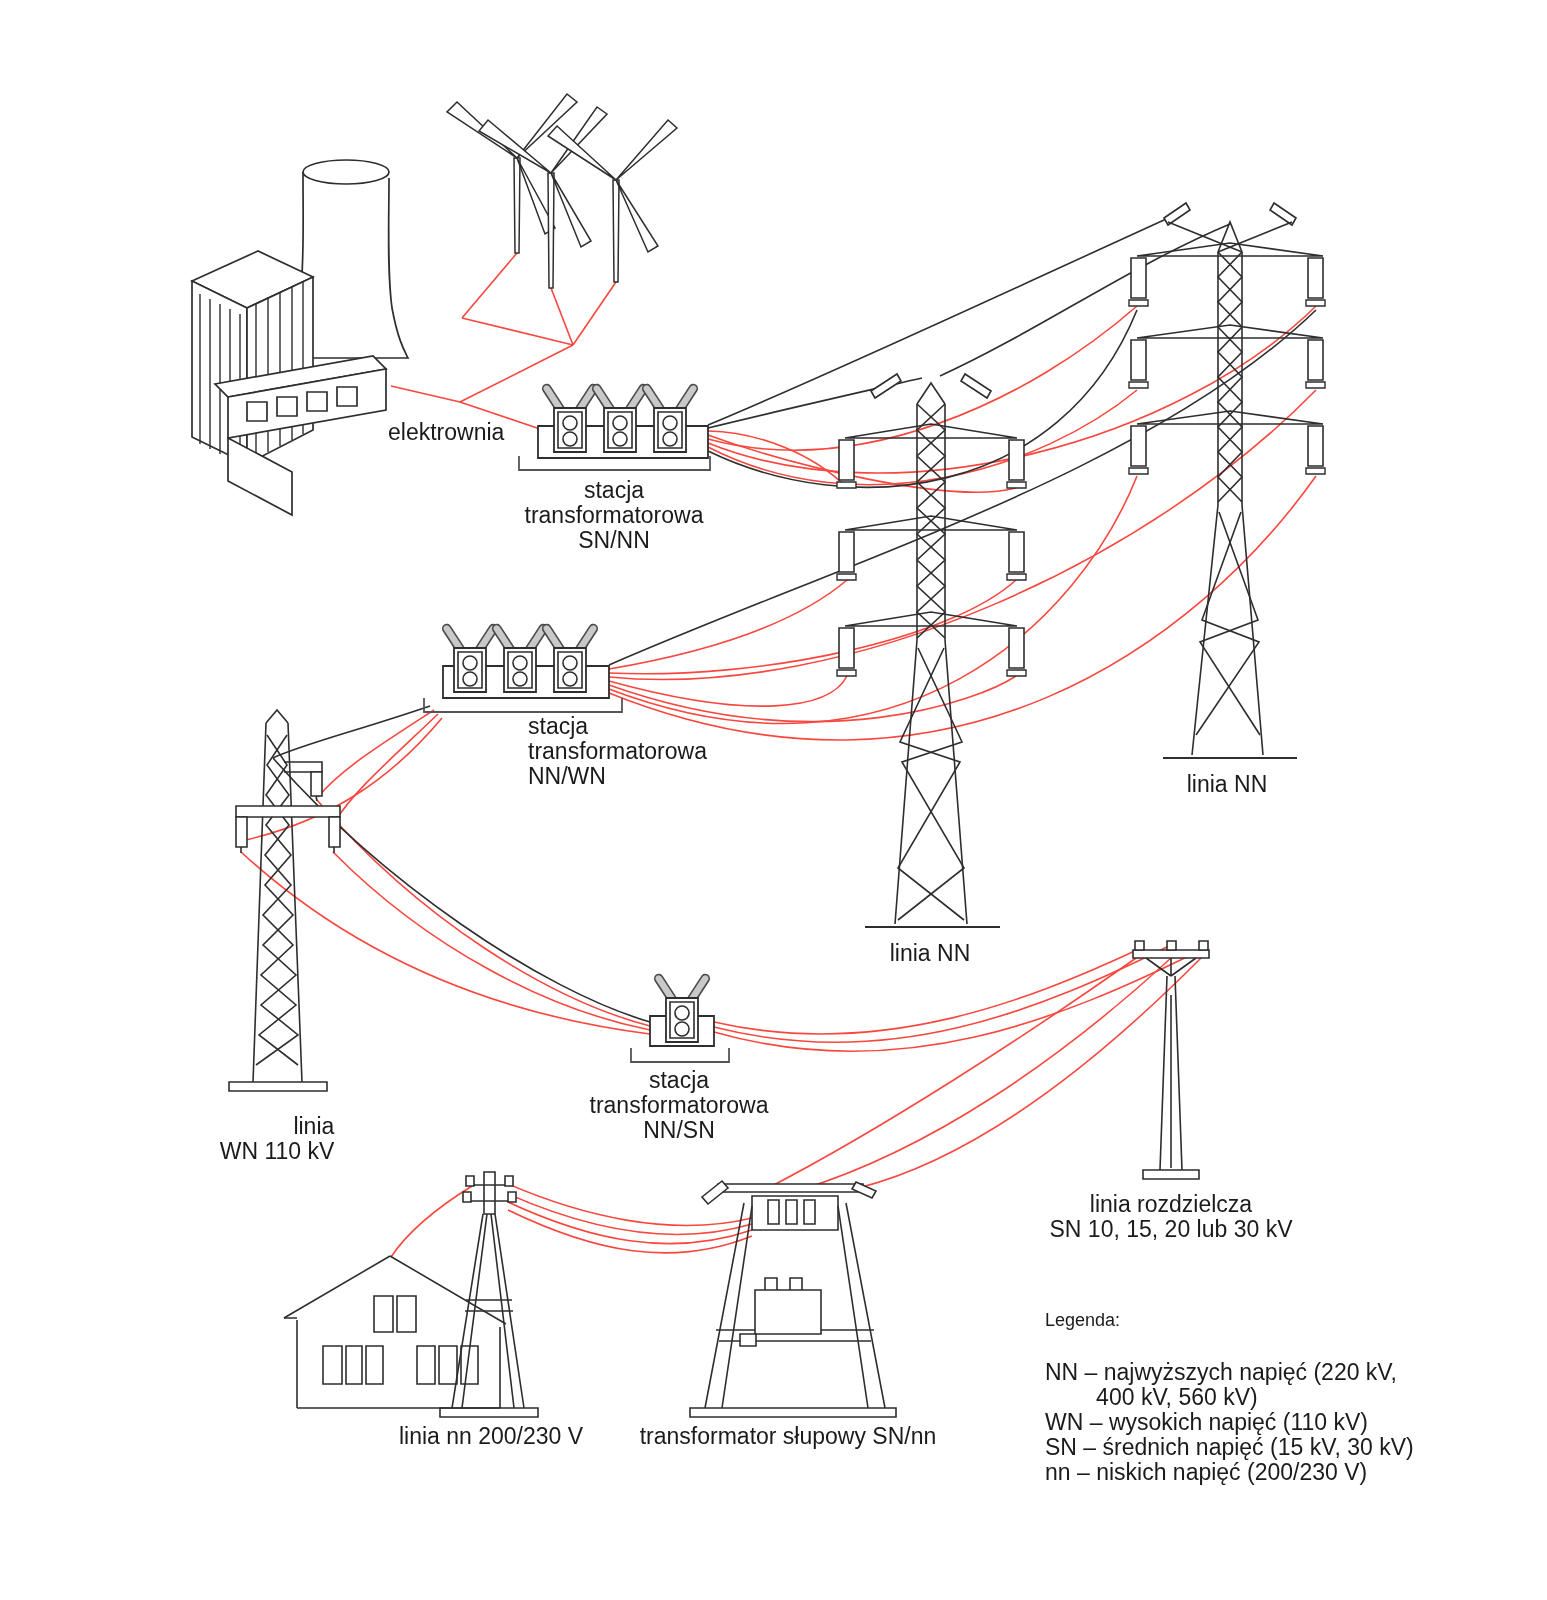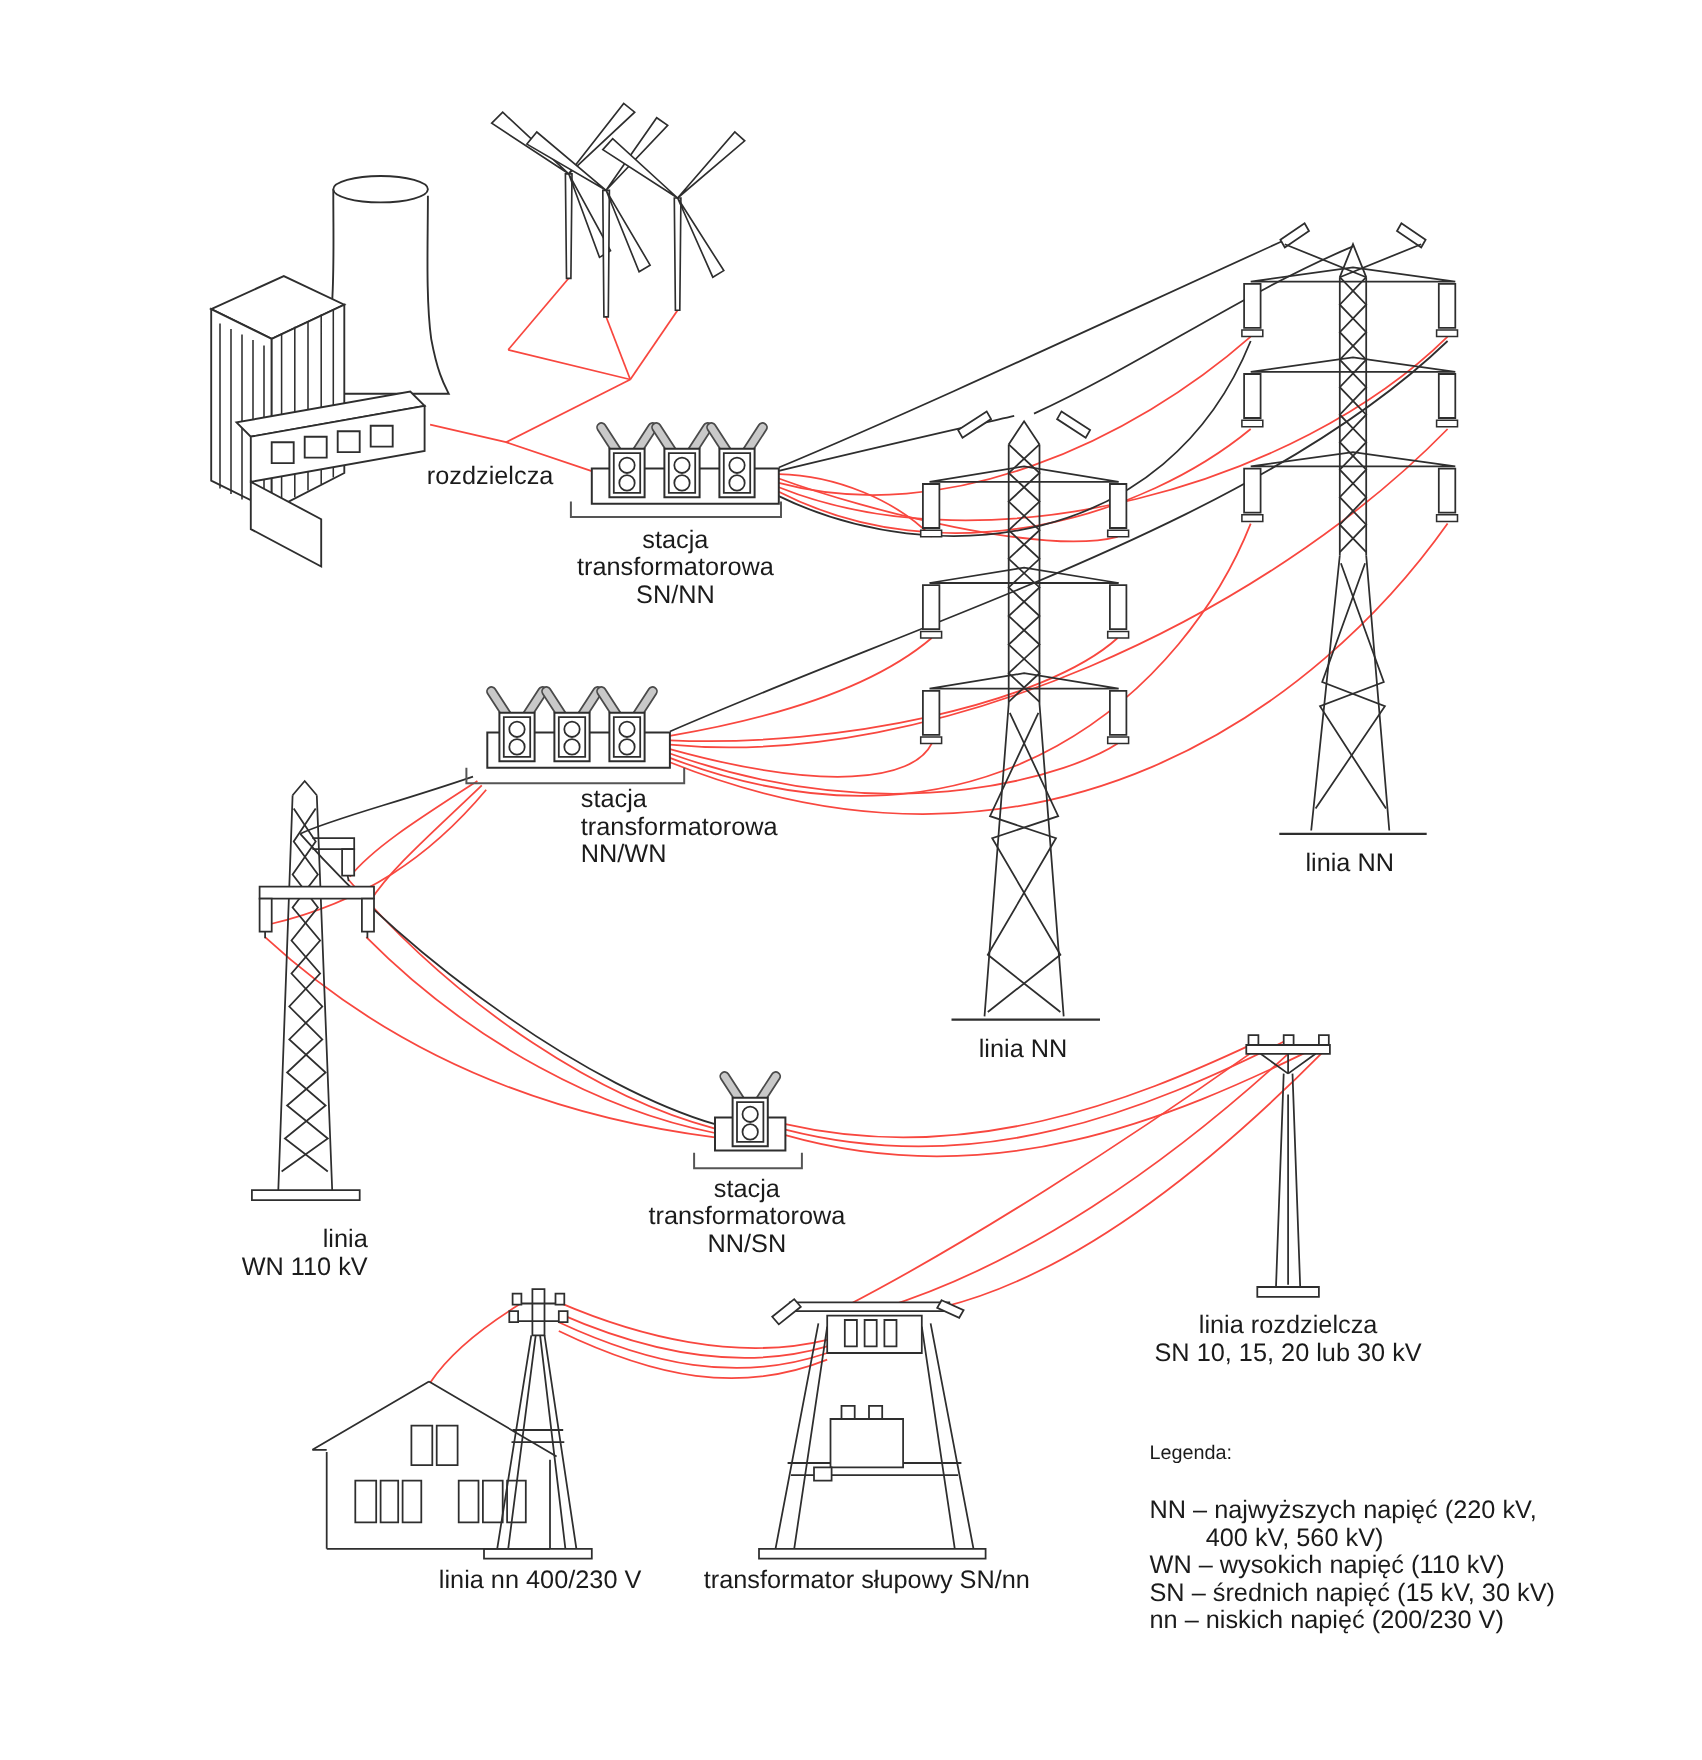--- a/index.html
+++ b/index.html
@@ -277,37 +277,37 @@
     <rect x="397" y="1296" width="19" height="36"></rect>
     <rect x="323" y="1346" width="19" height="38"></rect>
     <rect x="346" y="1346" width="16" height="38"></rect>
     <rect x="366" y="1346" width="17" height="38"></rect>
     <rect x="417" y="1346" width="18" height="38"></rect>
     <rect x="439" y="1346" width="18" height="38"></rect>
     <rect x="461" y="1346" width="17" height="38"></rect>
   </g>
 </svg>
 
-<div class="lbl" style="left:388px;top:420px;">rozdzielcza</div>
+<div class="lbl" style="left:388px;top:420px;">elektrownia</div>
 <div class="lbl center" style="left:614px;top:478px;">stacja
 transformatorowa
 SN/NN</div>
 <div class="lbl" style="left:528px;top:714px;">stacja
 transformatorowa
 NN/WN</div>
 <div class="lbl center" style="left:930px;top:941px;">linia NN</div>
 <div class="lbl center" style="left:1227px;top:772px;">linia NN</div>
 <div class="lbl center" style="left:277px;top:1114px;text-align:right;">linia
 WN 110 kV</div>
 <div class="lbl center" style="left:679px;top:1068px;">stacja
 transformatorowa
 NN/SN</div>
 <div class="lbl center" style="left:1171px;top:1192px;">linia rozdzielcza
 SN 10, 15, 20 lub 30 kV</div>
-<div class="lbl center" style="left:491px;top:1424px;">linia nn 400/230 V</div>
+<div class="lbl center" style="left:491px;top:1424px;">linia nn 200/230 V</div>
 <div class="lbl center" style="left:788px;top:1424px;">transformator słupowy SN/nn</div>
 
 <div>
   <div class="legend-title" style="left:1045px;top:1310px;position:absolute;">Legenda:</div>
   <div class="legend-entry" style="left:1045px;top:1360px;">NN – najwyższych napięć (220 kV,
         400 kV, 560 kV)</div>
   <div class="legend-entry" style="left:1045px;top:1410px;">WN – wysokich napięć (110 kV)</div>
   <div class="legend-entry" style="left:1045px;top:1435px;">SN – średnich napięć (15 kV, 30 kV)</div>
   <div class="legend-entry" style="left:1045px;top:1460px;">nn – niskich napięć (200/230 V)</div>
 </div>

